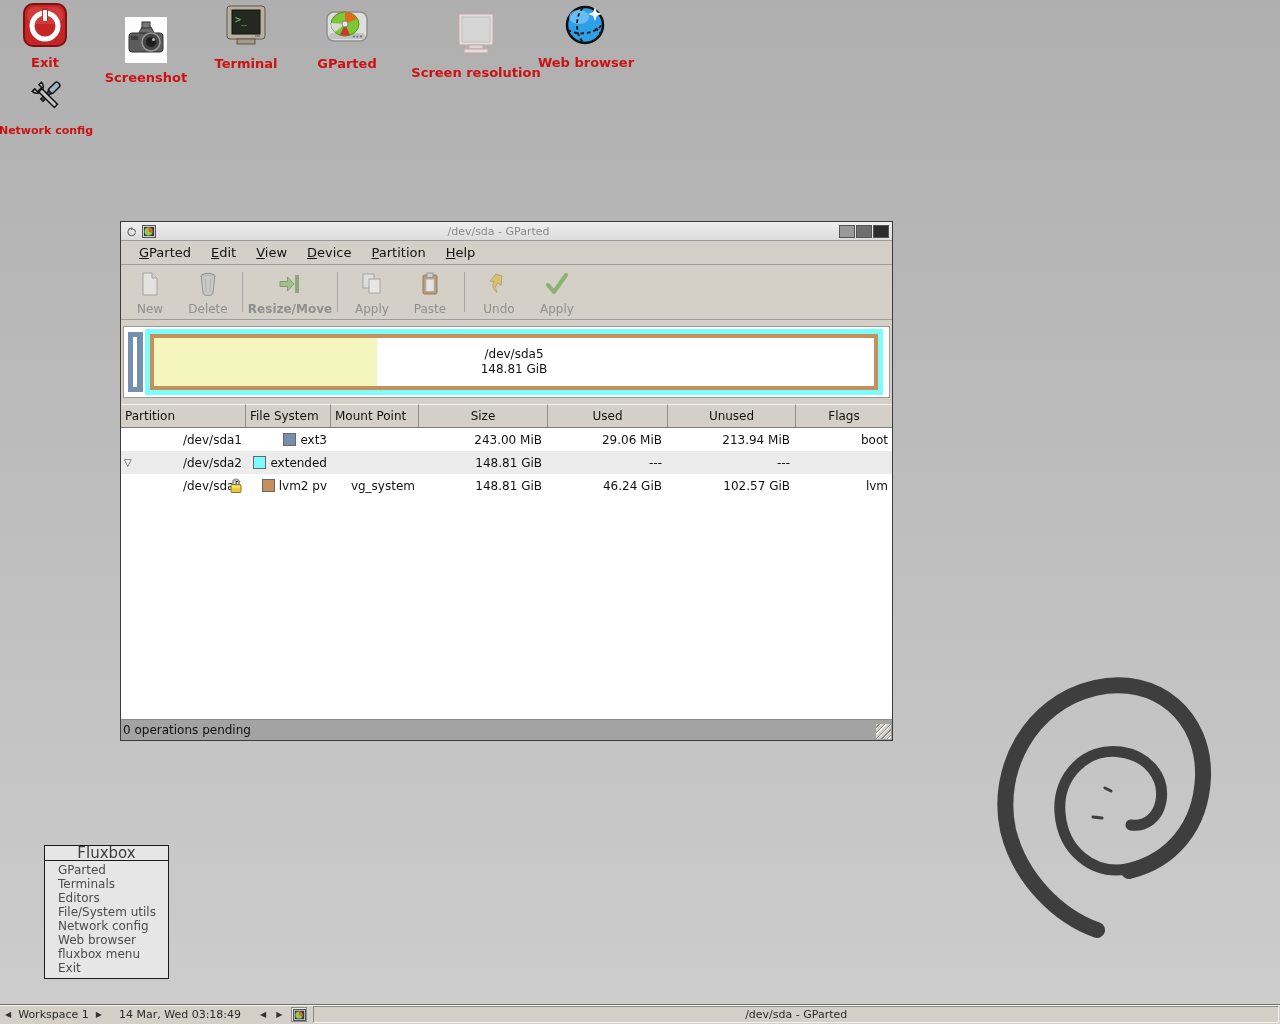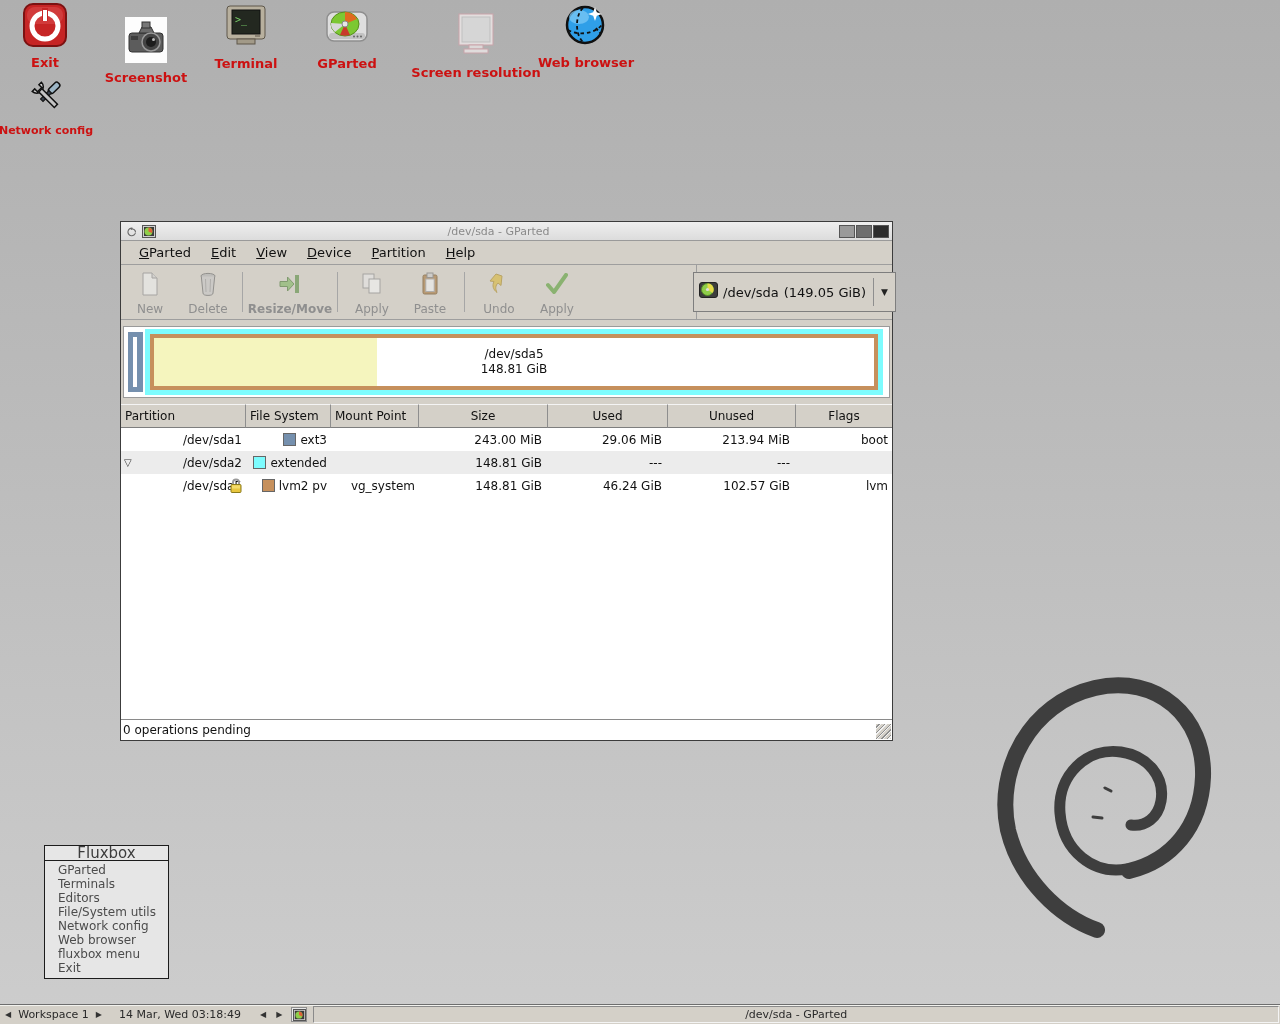--- a/index.html
+++ b/index.html
@@ -70,21 +70,21 @@
   .cell.num { justify-content:flex-end; padding-right:6px; }
   .pcell { position:relative; }
   .expander { position:absolute; left:3px; font-size:10px; color:#333; }
   .pname { margin-left:16px; }
   .pname.lvl2 { margin-left:31px; }
   .lockwrap { position:absolute; right:2px; top:3px; }
   .swatch { width:13px; height:13px; border:1px solid #666; margin-right:4px; flex:none; }
   .sw-ext3 { background:#7590AE; } .sw-extended { background:#7DFCFE; } .sw-lvm { background:#C6905C; }
   .tfill { flex:1; background:#fff; }
 
-  .statusbar { height:21px; background:#ffffff; border-top:1px solid #8a8a8a;
+  .statusbar { height:21px; background:#a3a3a3; border-top:1px solid #8a8a8a;
     display:flex; align-items:center; font-size:12px; color:#111; padding-left:2px; position:relative; }
   .grip { position:absolute; right:1px; bottom:1px; width:15px; height:15px;
     background:repeating-linear-gradient(135deg,#d4d0c8 0 2px,#8e8e8e 2px 3px,#f2f2f2 3px 4px); }
 
   
   .fbmenu { position:absolute; left:44px; top:845px; width:125px;
     background:#e6e6e6; border:1px solid #1c1c1c; }
   .fbmenu .fbtitle { height:15px; border-bottom:1px solid #1c1c1c; font-size:15px;
     color:#3c3c3c; text-align:center; line-height:15px; }
   .fbmenu .fbitem { height:14px; font-size:12px; color:#4c4c4c; line-height:14px; padding-left:13px; white-space:nowrap; }
@@ -291,36 +291,20 @@
           </svg></span>
       <span class="tlbl">Undo</span>
     </div>
     <div class="tbtn">
       <span><svg width="26" height="26" viewBox="0 0 26 26">
             <path d="M4 14 l6 7 L22 4" fill="none" stroke="#5ea13c" stroke-width="4" stroke-linecap="round" stroke-linejoin="round"></path>
           </svg></span>
       <span class="tlbl">Apply</span>
     </div>
 
-    <div class="device-area">
-      <div class="device-combo">
-        <span>
-          <svg width="19" height="18" viewBox="0 0 19 18">
-            <rect x="0.5" y="1.5" width="18" height="15" rx="2.5" fill="#3d3d3d" stroke="#222"></rect>
-            <circle cx="8.5" cy="8.5" r="6" fill="#8fce4a" stroke="#5a8f28"></circle>
-            <path d="M8.5 8.5 L8.5 2.5 A6 6 0 0 1 13.5 12 Z" fill="#e6da4a"></path>
-            <circle cx="8.5" cy="8.5" r="1.6" fill="#ddd"></circle>
-          </svg>
-        </span>
-        <span class="dtxt">/dev/sda</span>
-        <span class="dtxt">(149.05 GiB)</span>
-        <span class="csep"></span>
-        <span class="arrow">▼</span>
-      </div>
-    </div>
   </div>
 
   <div class="visual-wrap">
     <div class="visual">
       <div class="blk-sda1">
           <div class="inner"></div>
         </div>
       <div class="blk-ext">
         <div class="blk-lvm">
           <div class="blk-used"></div>

